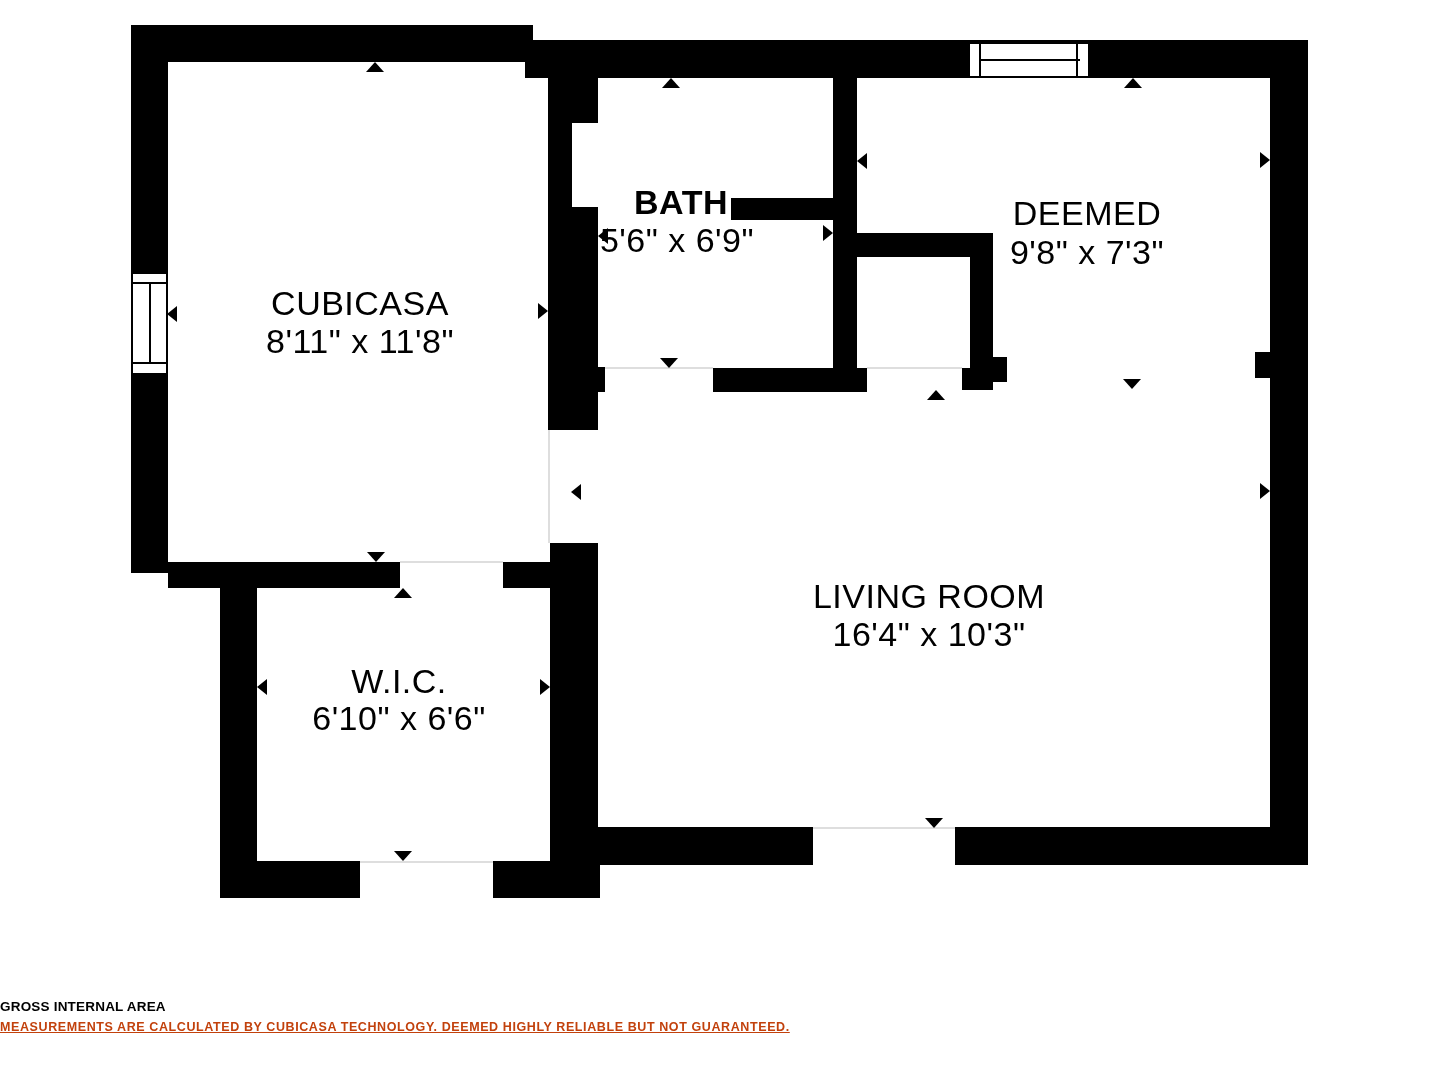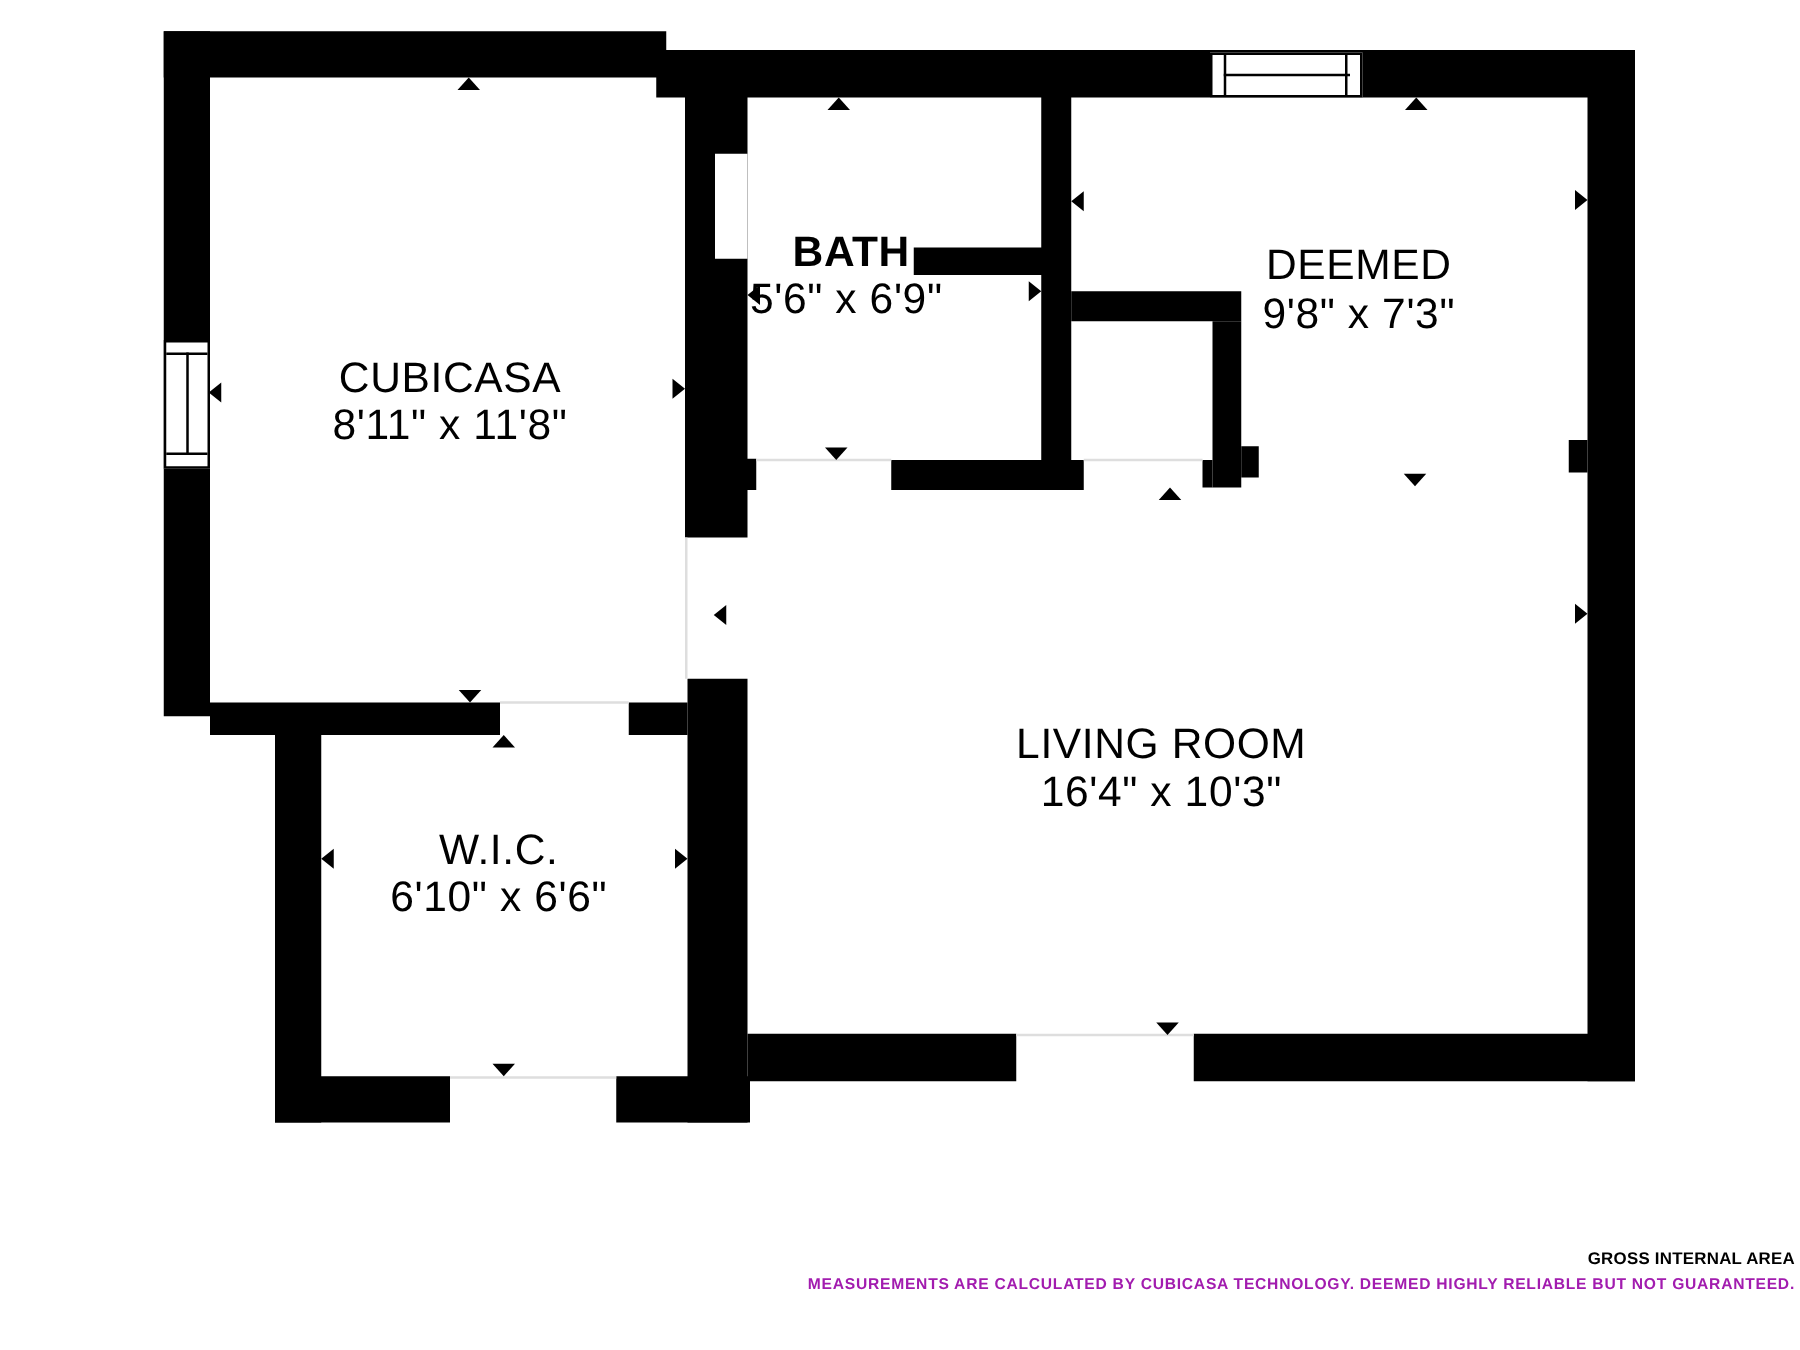--- a/index.html
+++ b/index.html
@@ -14,24 +14,24 @@
   
   .tri{position:absolute;width:0;height:0;}
   .tri.up{border-left:9px solid transparent;border-right:9px solid transparent;border-bottom:10px solid #000;}
   .tri.down{border-left:9px solid transparent;border-right:9px solid transparent;border-top:10px solid #000;}
   .tri.left{border-top:8px solid transparent;border-bottom:8px solid transparent;border-right:10px solid #000;}
   .tri.right{border-top:8px solid transparent;border-bottom:8px solid transparent;border-left:10px solid #000;}
   
   .rlabel{position:absolute;transform:translate(-50%,-50%);white-space:nowrap;
           font-size:34px;color:#000;letter-spacing:0.5px;text-align:center;}
   
-  .footer{position:absolute;left:0;right:4px;text-align:right;color:#000;}
+  .footer{position:absolute;left:0;right:16px;text-align:left;color:#000;}
   .footer .f-line{display:block;font-size:13.5px;font-weight:700;letter-spacing:0.2px;line-height:19px;}
   .footer .f-disclaimer{display:block;margin-top:3px;font-size:12.5px;font-weight:600;
-          color:#a21caf;letter-spacing:0.6px;line-height:17px;}
+          color:#c2410c;letter-spacing:0.6px;line-height:17px;text-decoration:underline;}
 </style>
 </head>
 <body>
 
 <div class="plan">
 
   <div class="wall" style="left:131px;top:25px;width:402px;height:37px;"></div>
   <div class="wall" style="left:525px;top:40px;width:783px;height:38px;"></div>
   <div class="wall" style="left:131px;top:25px;width:37px;height:548px;"></div>
   <div class="wall" style="left:1270px;top:40px;width:38px;height:825px;"></div>

